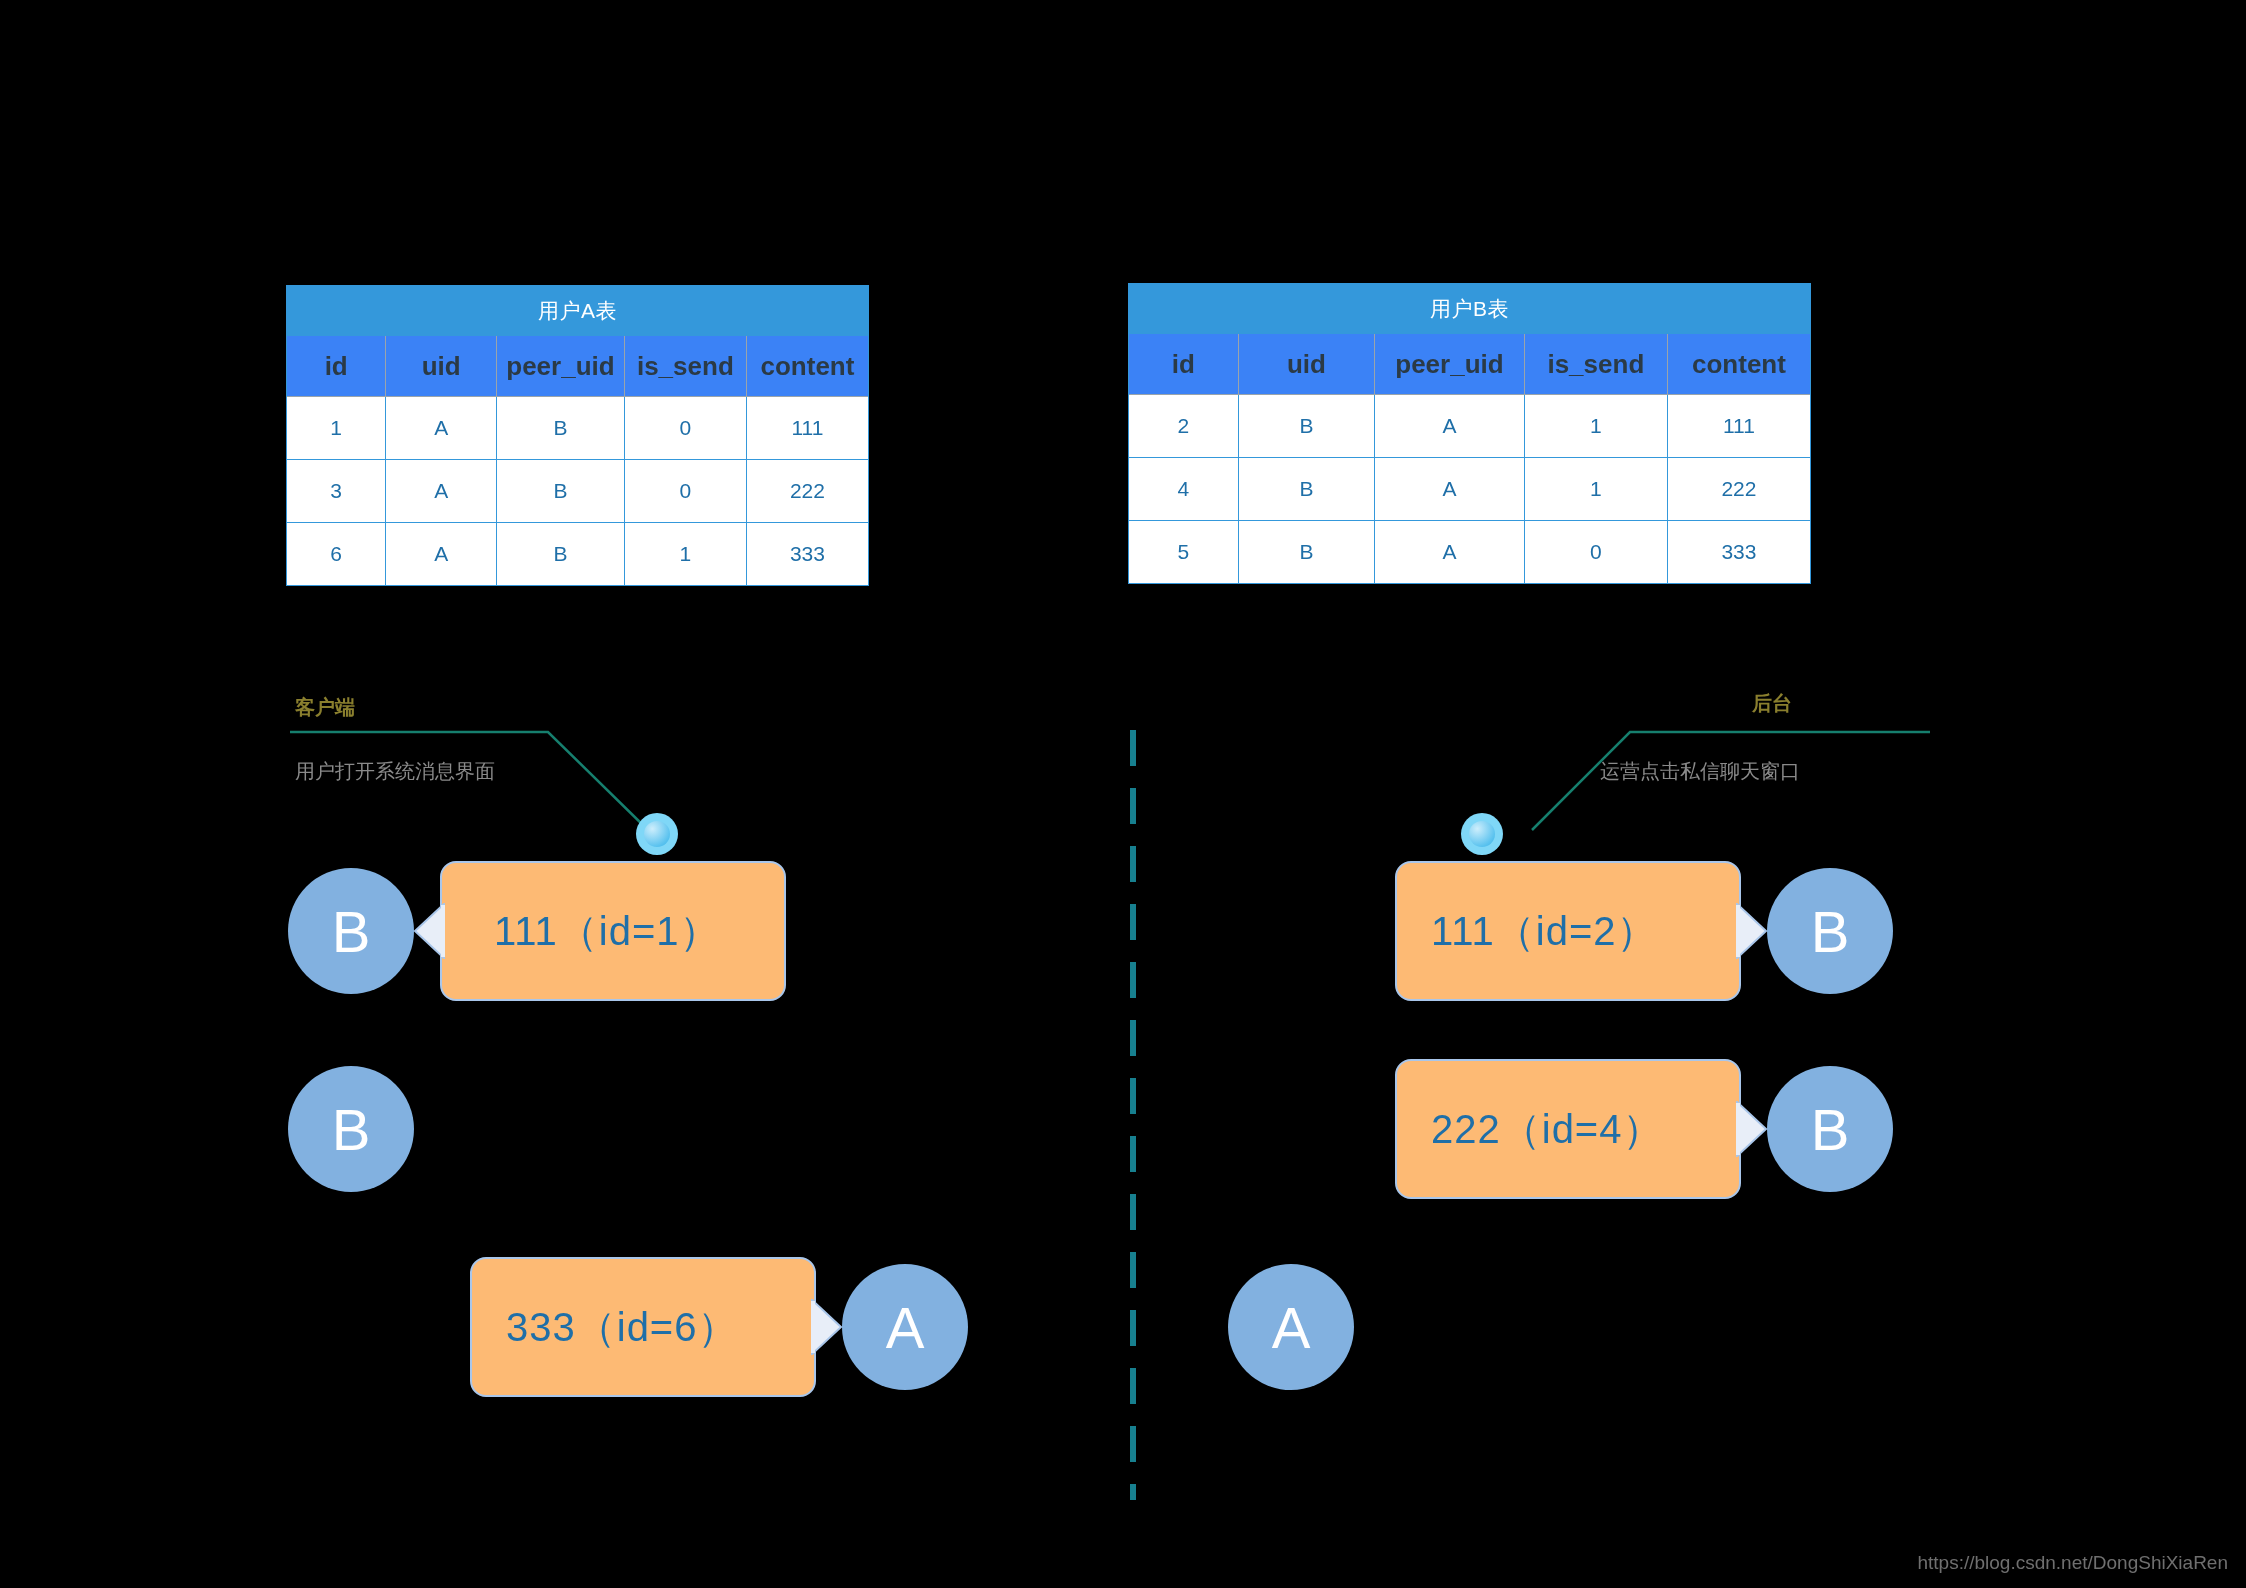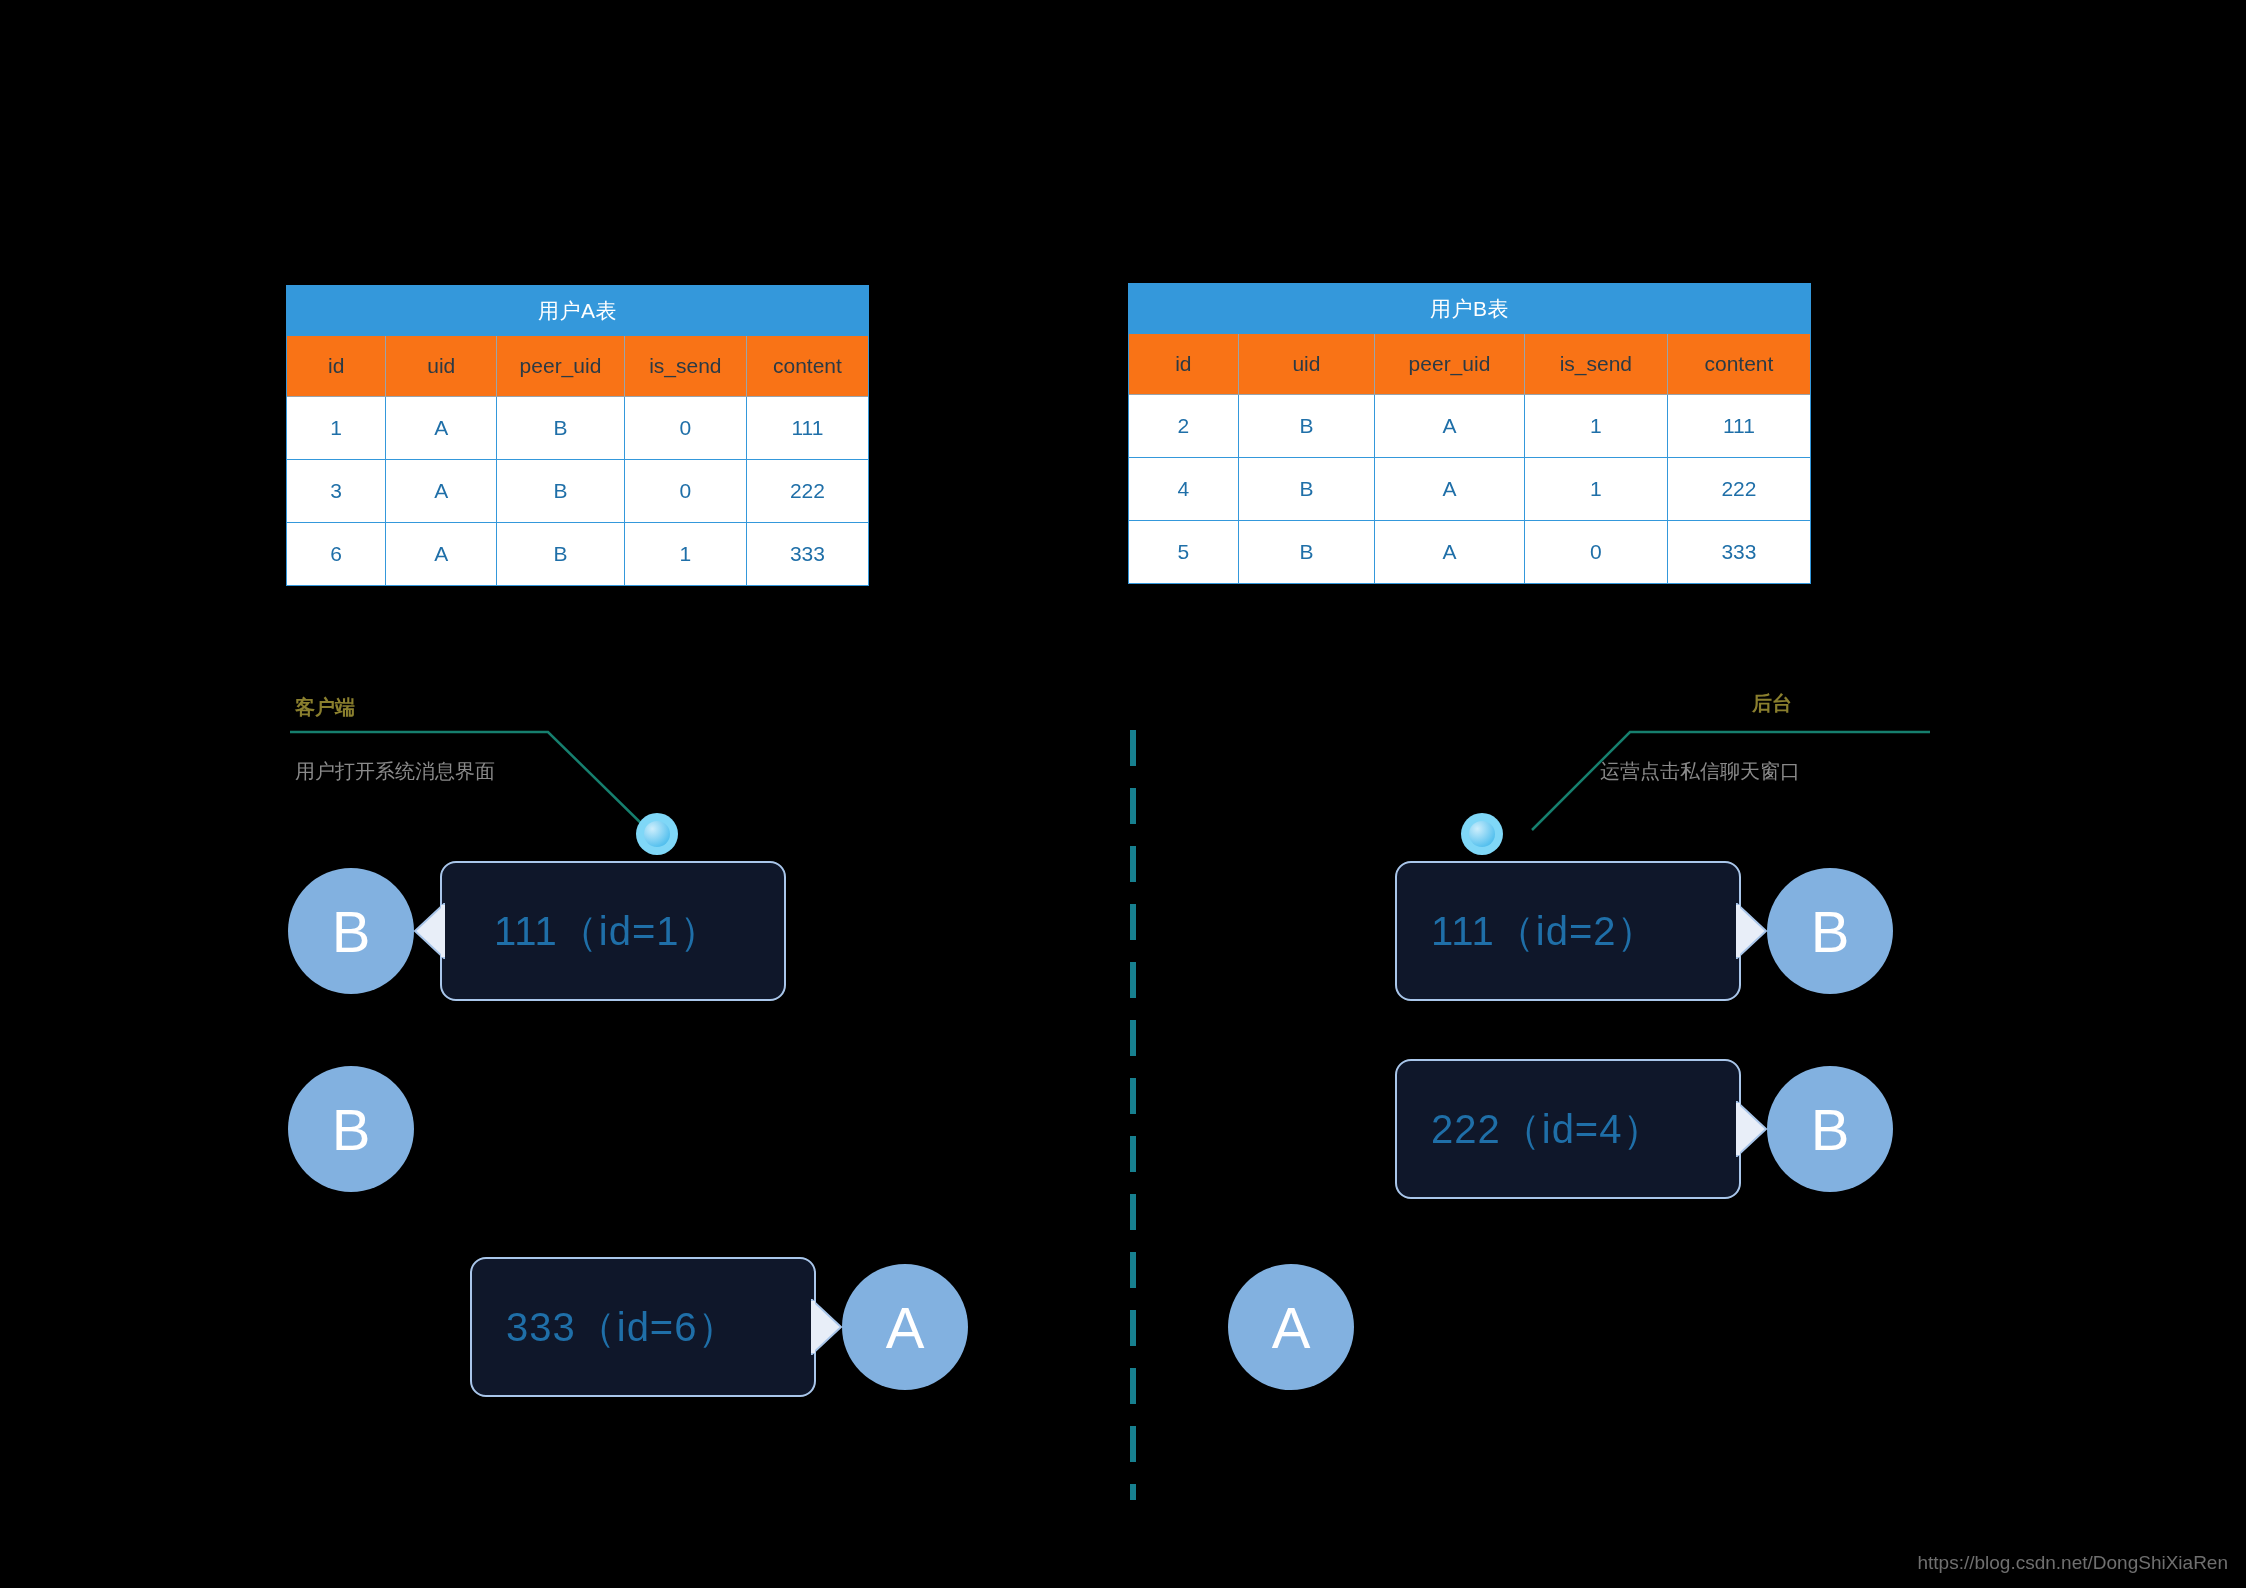--- a/index.html
+++ b/index.html
@@ -10,21 +10,21 @@
   .stage{position:absolute;left:0;top:0;width:2246px;height:1588px;}
 
   
   .tbl{position:absolute;border:1px solid #3498db;box-sizing:border-box;}
   .tbl .cap{
     background:#3498db;color:#ffffff;font-size:21px;
     height:50px;line-height:50px;text-align:center;letter-spacing:.5px;
   }
   .tbl table{border-collapse:collapse;width:100%;table-layout:fixed;}
   .tbl th{
-    background:#f97316;color:#2b3a45;font-weight:400;font-size:21px;
+    background:#3b82f6;color:#2b3a45;font-weight:700;font-size:26px;
     height:58px;border:1px solid #9aa4ab;border-top:none;
   }
   .tbl td{
     background:#ffffff;color:#1f6fa8;font-size:21px;
     height:60px;text-align:center;border:1px solid #3498db;
   }
   .tbl th:first-child,.tbl td:first-child{border-left:none;}
   .tbl th:last-child,.tbl td:last-child{border-right:none;}
   .tbl tr:last-child td{border-bottom:none;}
 
@@ -53,21 +53,21 @@
   .row{position:absolute;height:148px;display:flex;align-items:center;}
   .avatar{
     width:126px;height:126px;border-radius:50%;
     background:#82b1e0;color:#ffffff;
     display:flex;align-items:center;justify-content:center;
     font-size:58px;flex:0 0 auto;
   }
   .bubble-wrap{position:relative;flex:0 0 auto;}
   .bubble{
     position:relative;height:140px;
-    background:#0f172a;border:2px solid #a9c6ea;border-radius:16px;
+    background:#fdba74;border:2px solid #a9c6ea;border-radius:16px;
     display:flex;align-items:center;
     color:#1f6fa8;font-size:40px;letter-spacing:1px;
     box-sizing:border-box;
   }
   .bubble.left-tail{padding:0 34px 0 52px;}
   .bubble.right-tail{padding:0 52px 0 34px;}
   .tail{position:absolute;top:50%;transform:translateY(-50%);
         width:34px;height:56px;}
   .tail.l{left:-31px;}
   .tail.r{right:-31px;}

